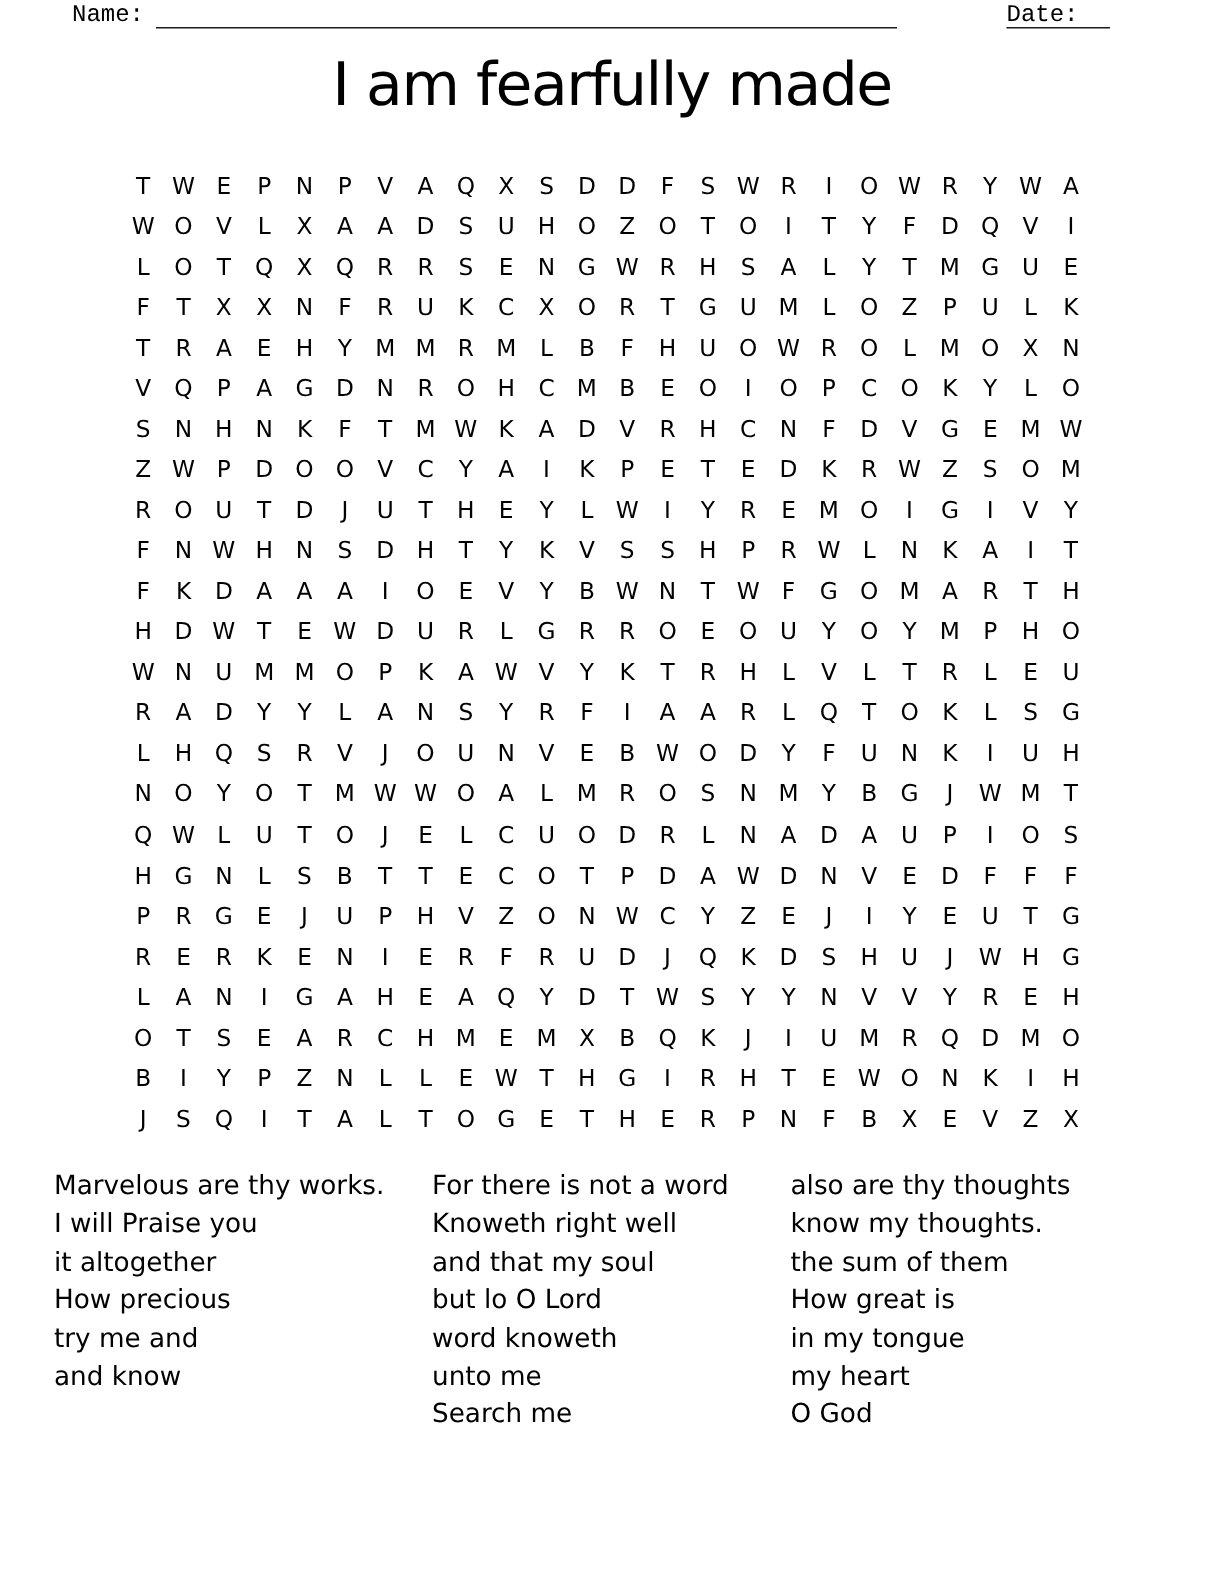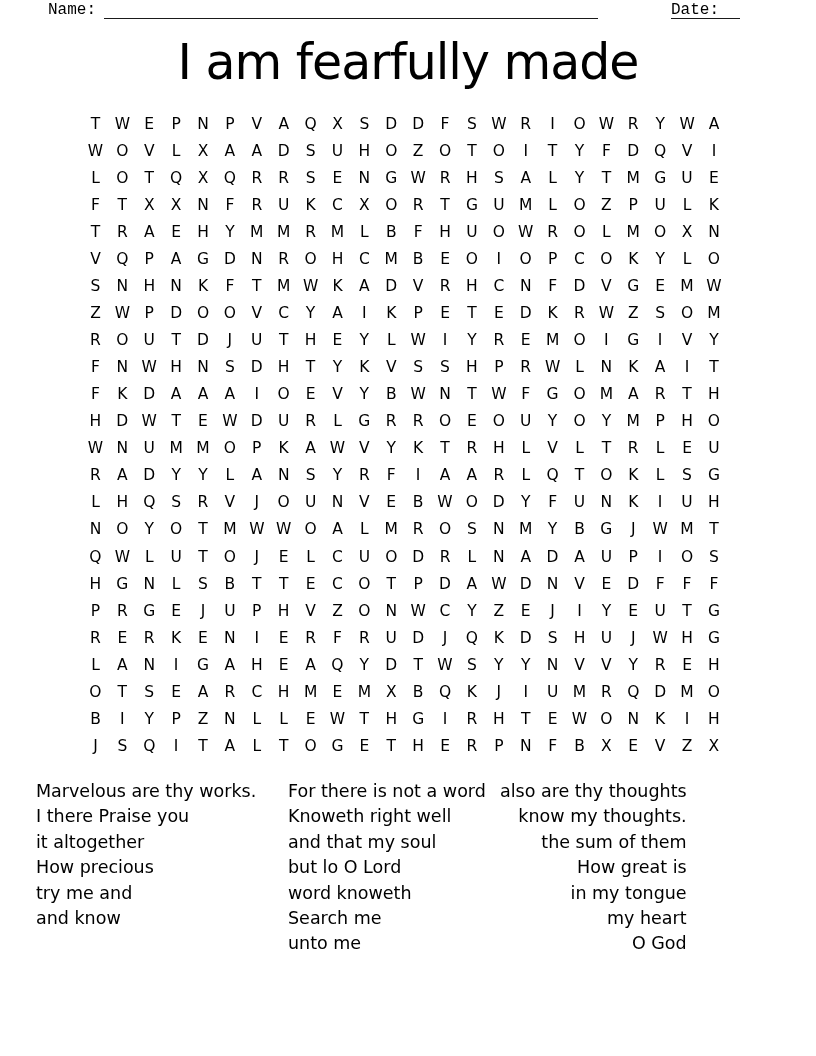--- a/index.html
+++ b/index.html
@@ -27,21 +27,21 @@
   .name-line   { position: absolute; left: 104px; top: 18px; width: 494px; border-bottom: 1.6px solid #1a1a1a; }
   .date-label  { position: absolute; left: 627px; top: 1px; margin-left: 44px; }
   .date-line   { position: absolute; left: 671px; top: 18px; width: 69px;  border-bottom: 1.6px solid #1a1a1a; }
 
   
   .title {
     position: absolute;
     top: 34px; left: 0;
     width: 816px;
     text-align: center;
-    font-size: 49px;
+    font-size: 40px;
     font-weight: 400;
     letter-spacing: -1px;
     white-space: nowrap;
   }
 
   
   .puzzle-grid {
     position: absolute;
     left: 82px;
     top: 111px;
@@ -63,21 +63,21 @@
   
   .word-col {
     position: absolute;
     top: 779px;
     font-size: 17.5px;
     line-height: 25.4px;
     white-space: nowrap;
   }
   .word-col-1 { left: 36px; }
   .word-col-2 { left: 288px; }
-  .word-col-3 { left: 500px; text-align: right; }
+  .word-col-3 { left: 527px; }
 </style>
 </head>
 <body>
 
 <div class="header">
   <span class="name-label">Name:</span>
   <span class="name-line"></span>
   <span class="date-label">Date:</span>
   <span class="date-line"></span>
 </div>
@@ -706,34 +706,34 @@
       <span class="grid-cell">X</span>
       <span class="grid-cell">E</span>
       <span class="grid-cell">V</span>
       <span class="grid-cell">Z</span>
       <span class="grid-cell">X</span>
     </div>
   </div>
 
 <div class="word-col word-col-1">
     <div class="word-line">Marvelous are thy works.</div>
-    <div class="word-line">I there Praise you</div>
+    <div class="word-line">I will Praise you</div>
     <div class="word-line">it altogether</div>
     <div class="word-line">How precious</div>
     <div class="word-line">try me and</div>
     <div class="word-line">and know</div>
   </div>
 <div class="word-col word-col-2">
     <div class="word-line">For there is not a word</div>
     <div class="word-line">Knoweth right well</div>
     <div class="word-line">and that my soul</div>
     <div class="word-line">but lo O Lord</div>
     <div class="word-line">word knoweth</div>
+    <div class="word-line">unto me</div>
     <div class="word-line">Search me</div>
-    <div class="word-line">unto me</div>
   </div>
 <div class="word-col word-col-3">
     <div class="word-line">also are thy thoughts</div>
     <div class="word-line">know my thoughts.</div>
     <div class="word-line">the sum of them</div>
     <div class="word-line">How great is</div>
     <div class="word-line">in my tongue</div>
     <div class="word-line">my heart</div>
     <div class="word-line">O God</div>
   </div>

